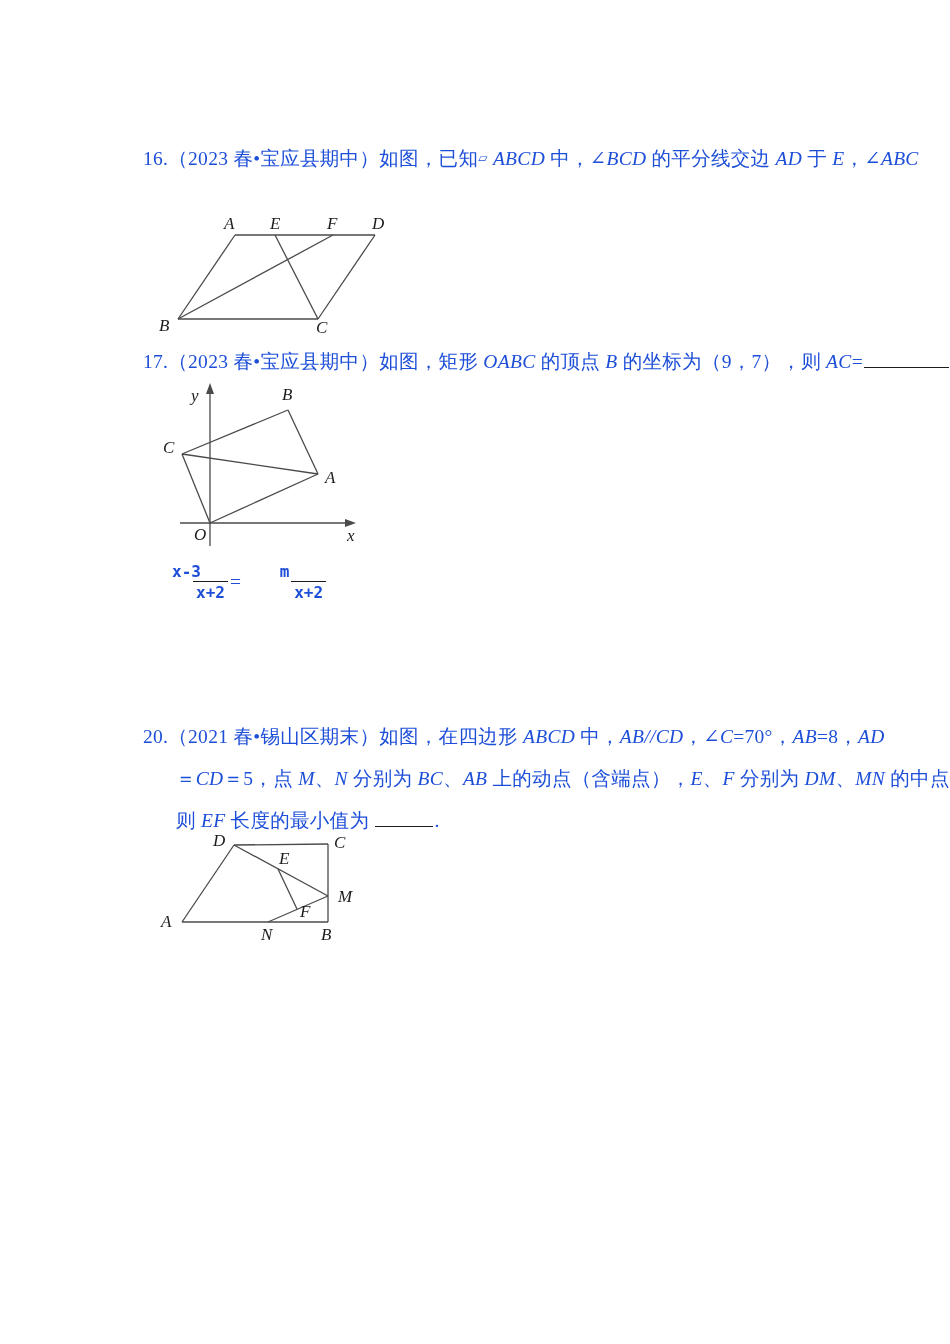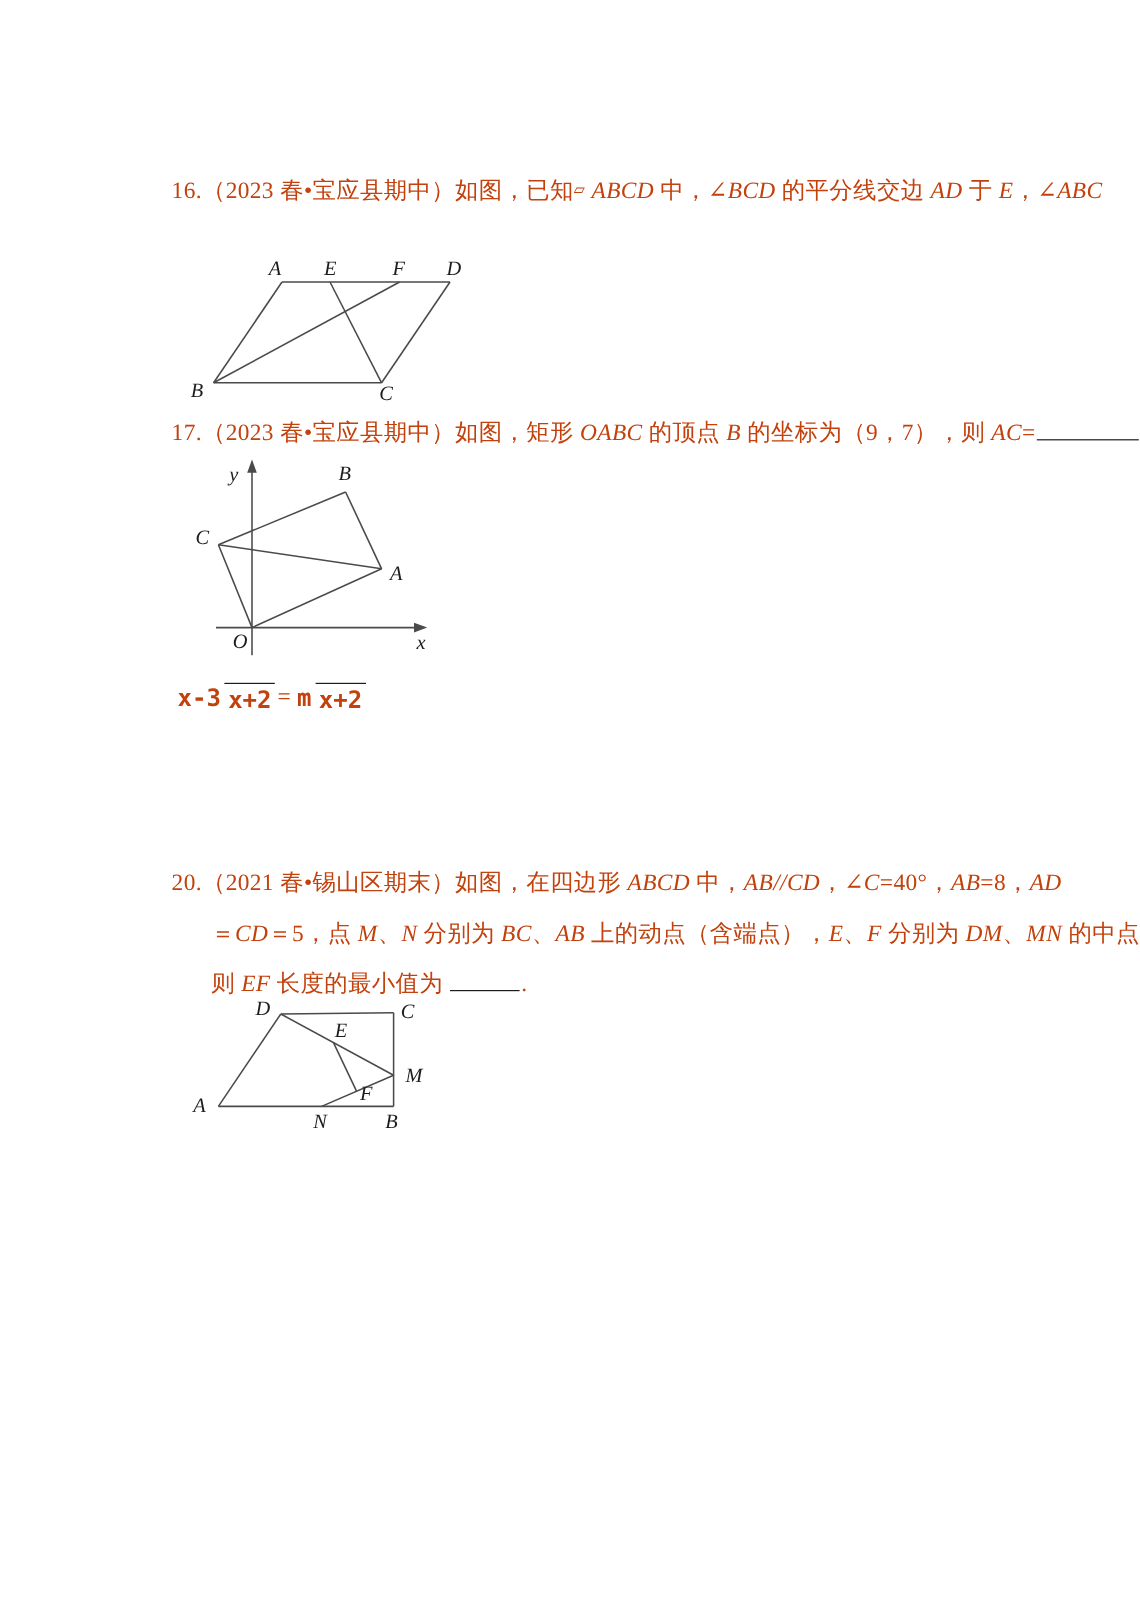--- a/index.html
+++ b/index.html
@@ -2,21 +2,21 @@
 <html><head>
 <meta charset="utf-8">
 <style>
   html,body{margin:0;padding:0;background:#e8e8e8;}
   .page{
     position:relative;
     width:950px;height:1344px;
     background:#ffffff;
     overflow:hidden;
     font-family:"Liberation Serif","DejaVu Serif",serif;
-    color:#c2410c;
+    color:#1d4ed8;
   }
   .line{
     position:absolute;
     font-size:19.5px;
     line-height:26px;
     white-space:nowrap;
     letter-spacing:0.3px;
   }
   .line .it{font-style:italic;font-family:"Liberation Serif","DejaVu Serif",serif;}
   .line .psym{font-size:12px;vertical-align:3px;font-family:"DejaVu Sans",sans-serif;}
@@ -27,30 +27,30 @@
     margin:0 1px;
   }
   .q18row{
     position:absolute;
     display:flex;
     align-items:center;
     height:62px;
   }
   .frac{
     display:inline-flex;
-    flex-direction:row;
-    align-items:flex-start;
+    flex-direction:column;
+    align-items:center;
     font-family:"DejaVu Sans Mono",monospace;
-    font-size:20px;
+    font-size:16px;
     font-weight:600;
     line-height:1.2;
     margin:0 2px;
   }
   .frac .num{padding:0 3px;}
-  .frac .den{border-top:1.7px solid #1c1c1c;padding:1px 3px 0;}
+  .frac .den{border-top:1.7px solid #1c1c1c;padding:1px 3px 0;margin-left:48px;}
   svg{position:absolute;overflow:visible;}
   svg line, svg polyline{stroke:#4a4a4a;stroke-width:1.3;fill:none;}
   svg polygon{fill:#4a4a4a;stroke:none;}
   .lbl{
     font-family:"Liberation Serif","DejaVu Serif",serif;
     font-style:italic;
     font-size:17px;
     fill:#1c1c1c;
   }
 </style>
@@ -101,21 +101,21 @@
       <span class="num">x-3</span>
       <span class="den">x+2</span>
     </span>
     <span class="line" style="position:static">=</span>
     <span class="frac">
       <span class="num">m</span>
       <span class="den">x+2</span>
     </span>
   </div>
 
-  <div class="line" style="left:143px;top:724px"><span>20.（2021 春•锡山区期末）如图，在四边形 </span><span class="it">ABCD</span><span> 中，</span><span class="it">AB</span><span class="it">//</span><span class="it">CD</span><span>，∠</span><span class="it">C</span><span>=40°，</span><span class="it">AB</span><span>=8，</span><span class="it">AD</span></div>
+  <div class="line" style="left:143px;top:724px"><span>20.（2021 春•锡山区期末）如图，在四边形 </span><span class="it">ABCD</span><span> 中，</span><span class="it">AB</span><span class="it">//</span><span class="it">CD</span><span>，∠</span><span class="it">C</span><span>=70°，</span><span class="it">AB</span><span>=8，</span><span class="it">AD</span></div>
   <div class="line" style="left:176px;top:766px"><span>＝</span><span class="it">CD</span><span>＝5，点 </span><span class="it">M</span><span>、</span><span class="it">N</span><span> 分别为 </span><span class="it">BC</span><span>、</span><span class="it">AB</span><span> 上的动点（含端点），</span><span class="it">E</span><span>、</span><span class="it">F</span><span> 分别为 </span><span class="it">DM</span><span>、</span><span class="it">MN</span><span> 的中点，</span></div>
   <div class="line" style="left:176px;top:808px"><span>则 </span><span class="it">EF</span><span> 长度的最小值为 </span><span class="blank" style="width: 58px;"></span><span>.</span></div>
 
   <svg style="left:160px;top:833px" width="200" height="115" viewBox="0 0 200 115">
     <line x1="22" y1="89" x2="168" y2="89"></line>
     <line x1="168" y1="89" x2="168" y2="11"></line>
     <line x1="168" y1="11" x2="74" y2="12"></line>
     <line x1="74" y1="12" x2="22" y2="89"></line>
     <line x1="74" y1="12" x2="168" y2="63"></line>
     <line x1="108" y1="89" x2="168" y2="63"></line>

